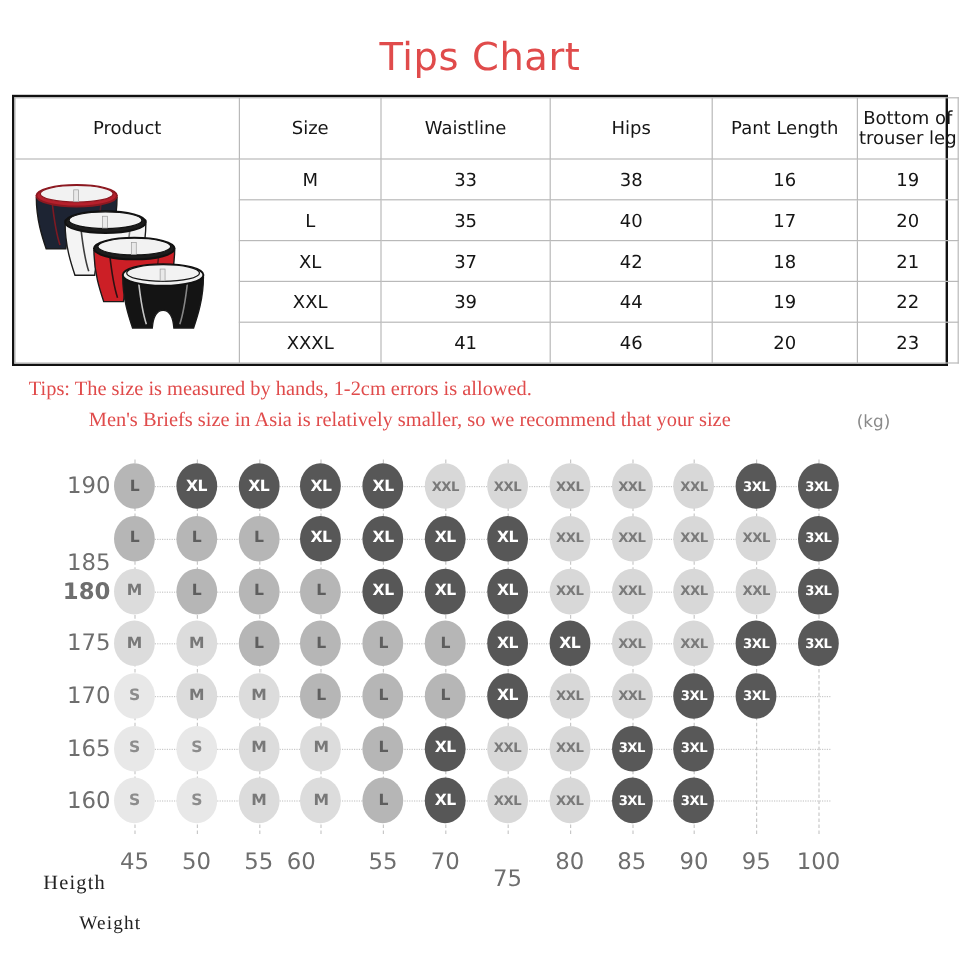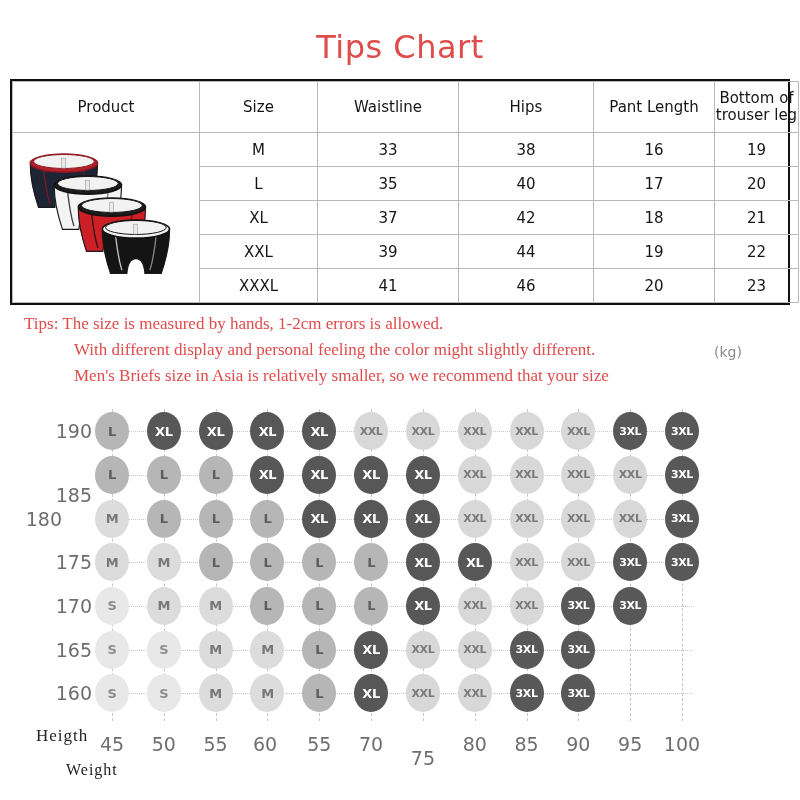--- a/index.html
+++ b/index.html
@@ -280,21 +280,20 @@
           <td>46</td>
           <td>20</td>
           <td>23</td>
         </tr>
       </tbody>
   </table>
 </div>
 
 <div id="tips">
   <div class="tip-line">Tips: The size is measured by hands, 1-2cm errors is allowed.</div>
-  <div class="tip-line indented">With different display and personal feeling the color might slightly different.</div>
   <div class="tip-line indented">Men's Briefs size in Asia is relatively smaller, so we recommend that your size</div>
 </div>
 
 <div id="grid-chart">
 
   <div id="plot">
       <div class="vline" style="left: 0px;"></div>
       <div class="vline" style="left: 51.8182px;"></div>
       <div class="vline" style="left: 103.636px;"></div>
       <div class="vline" style="left: 155.455px;"></div>
@@ -304,21 +303,21 @@
       <div class="vline" style="left: 362.727px;"></div>
       <div class="vline" style="left: 414.545px;"></div>
       <div class="vline" style="left: 466.364px;"></div>
       <div class="vline" style="left: 518.182px;"></div>
       <div class="vline" style="left: 570px;"></div>
       <div class="hline" style="top: 0px;"></div>
       <div class="ylabel" style="top: 0px; right: 590px;">190</div>
       <div class="hline" style="top: 43.6667px;"></div>
       <div class="ylabel" style="top: 43.6667px; right: 590px; margin-top: 20px;">185</div>
       <div class="hline" style="top: 87.3333px;"></div>
-      <div class="ylabel" style="top: 87.3333px; right: 620px;">180</div>
+      <div class="ylabel" style="top: 87.3333px; right: 590px; font-weight: bold;">180</div>
       <div class="hline" style="top: 131px;"></div>
       <div class="ylabel" style="top: 131px; right: 590px;">175</div>
       <div class="hline" style="top: 174.667px;"></div>
       <div class="ylabel" style="top: 174.667px; right: 590px;">170</div>
       <div class="hline" style="top: 218.333px;"></div>
       <div class="ylabel" style="top: 218.333px; right: 590px;">165</div>
       <div class="hline" style="top: 262px;"></div>
       <div class="ylabel" style="top: 262px; right: 590px;">160</div>
       <div class="bubble sz-L" style="left: 0px; top: 0px;">L</div>
       <div class="bubble sz-XL" style="left: 51.8182px; top: 0px;">XL</div>
@@ -395,21 +394,21 @@
       <div class="bubble sz-M" style="left: 155.455px; top: 262px;">M</div>
       <div class="bubble sz-L" style="left: 207.273px; top: 262px;">L</div>
       <div class="bubble sz-XL" style="left: 259.091px; top: 262px;">XL</div>
       <div class="bubble sz-XXL" style="left: 310.909px; top: 262px;">XXL</div>
       <div class="bubble sz-XXL" style="left: 362.727px; top: 262px;">XXL</div>
       <div class="bubble sz-3XL" style="left: 414.545px; top: 262px;">3XL</div>
       <div class="bubble sz-3XL" style="left: 466.364px; top: 262px;">3XL</div>
       <div class="xlabel" style="left: 0px; top: 302px;">45</div>
       <div class="xlabel" style="left: 51.8182px; top: 302px;">50</div>
       <div class="xlabel" style="left: 103.636px; top: 302px;">55</div>
-      <div class="xlabel" style="left: 153px; top: 302px; text-align: center;">60</div>
+      <div class="xlabel" style="left: 139px; top: 302px; text-align: center;">60</div>
       <div class="xlabel" style="left: 207.273px; top: 302px;">55</div>
       <div class="xlabel" style="left: 259.091px; top: 302px;">70</div>
       <div class="xlabel" style="left: 310.909px; top: 316px;">75</div>
       <div class="xlabel" style="left: 362.727px; top: 302px;">80</div>
       <div class="xlabel" style="left: 414.545px; top: 302px;">85</div>
       <div class="xlabel" style="left: 466.364px; top: 302px;">90</div>
       <div class="xlabel" style="left: 518.182px; top: 302px;">95</div>
       <div class="xlabel" style="left: 570px; top: 302px;">100</div>
     </div>
 </div>

